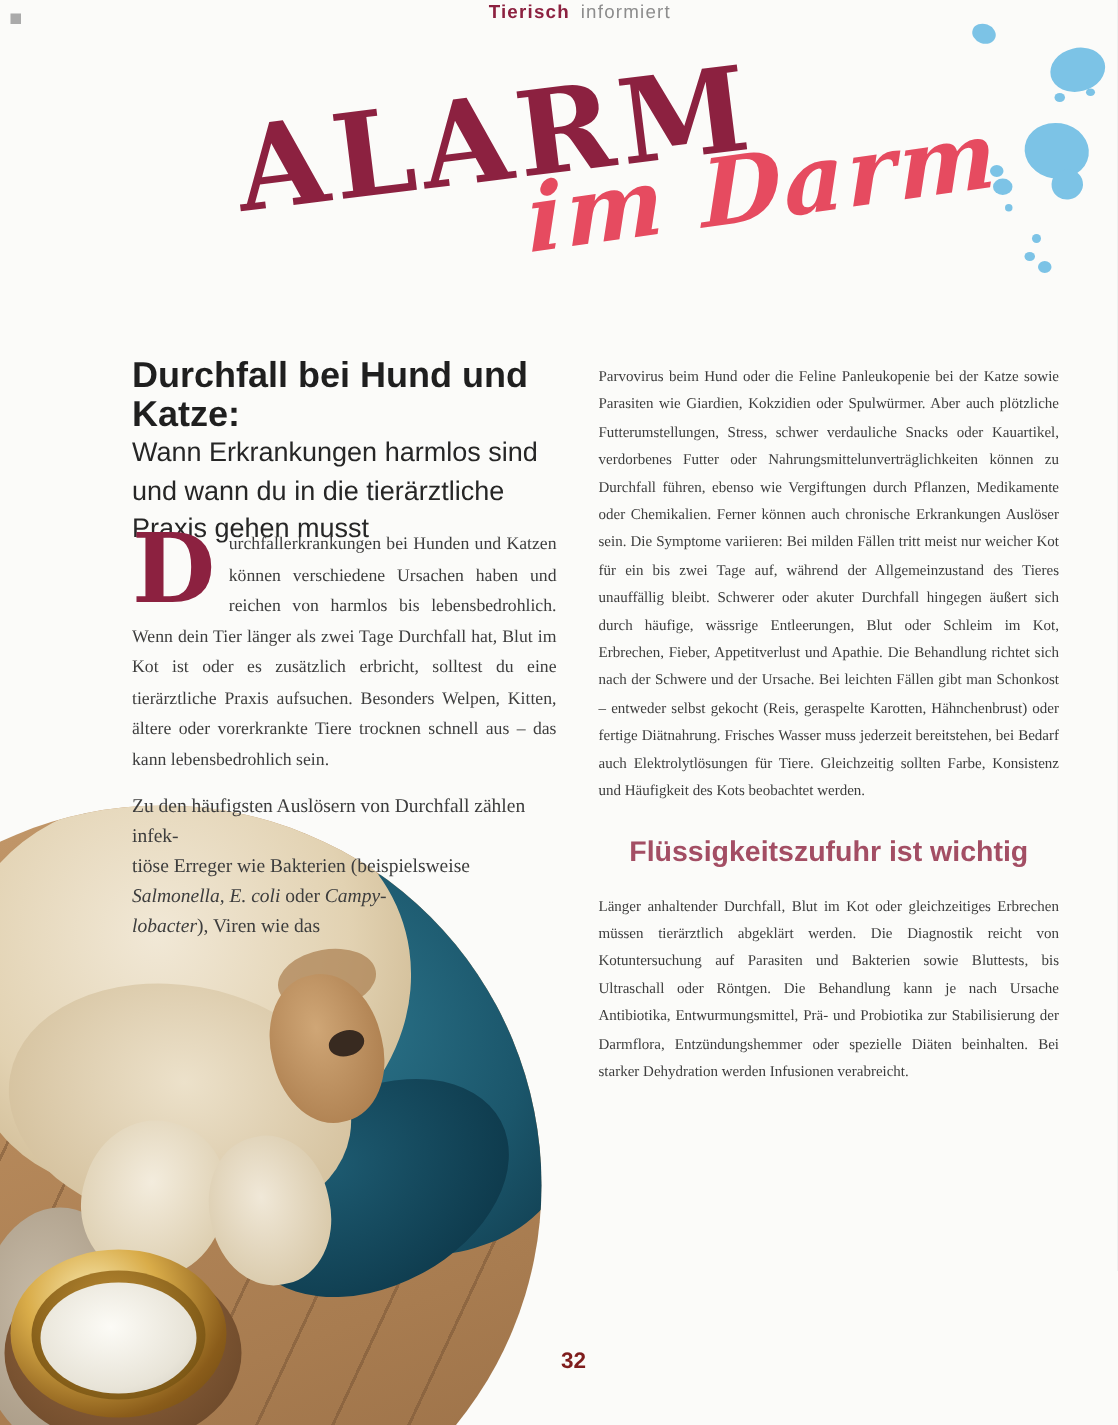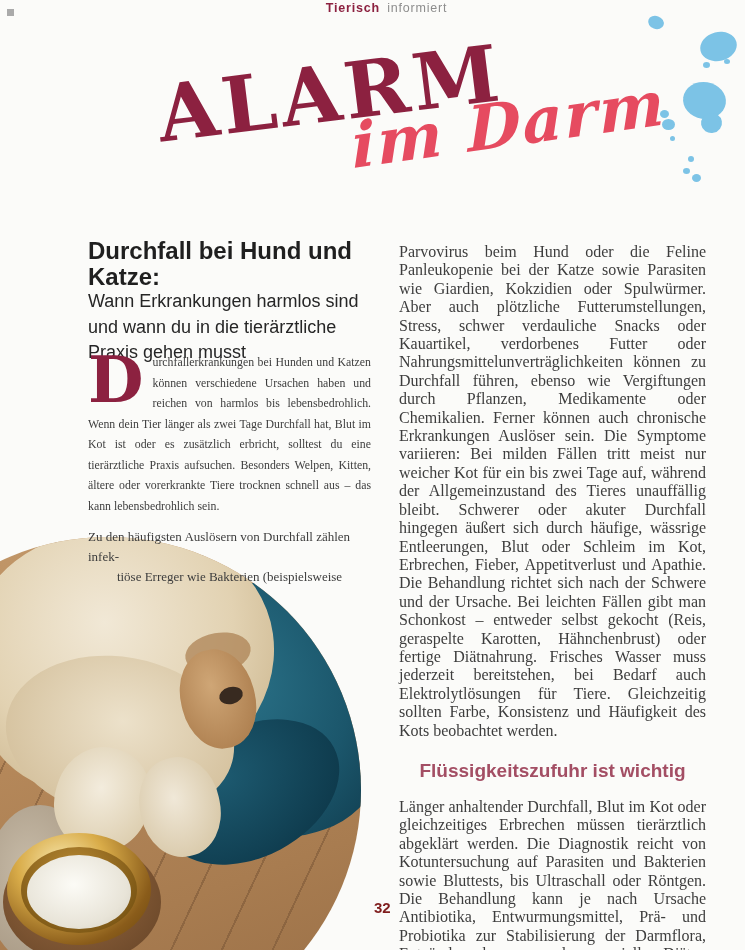--- a/index.html
+++ b/index.html
@@ -51,23 +51,23 @@
   .kicker { top:238px; font-family:"Liberation Sans", sans-serif; font-size:18px; line-height:25.5px; color:#262626; }
   .kicker strong { display:block; font-size:24px; color:var(--heading-text,#1f1f1f); }
 
   .body-left { top:352px; font-size:11.8px; line-height:20.5px; text-align:justify; }
   .dropcap {
     float:left; font-family:"DejaVu Serif", serif; font-weight:bold;
     font-size:64px; line-height:50px; color:var(--brand-maroon,#8c2140);
     margin:3px 9px 0 0;
   }
   .wrap-lines { top:527px; font-size:13px; line-height:20px; }
-  .wrap-lines .r { text-align:center; }
+  .wrap-lines .r { text-align:left; }
 
-  .body-copy { font-size:16px; line-height:18.4px; text-align:justify; }
+  .body-copy { font-size:10px; line-height:18.4px; text-align:justify; }
   .subhead {
     font-family:"Liberation Sans", sans-serif; font-weight:600;
     font-size:19px; color:var(--subhead-rose,#a34e64);
     margin:20px 0 16px 0;
     text-align:center;
   }
 
   .photo {
     position:absolute; left:-145px; top:537px; width:506px; height:506px;
     border-radius:50%; overflow:hidden;
@@ -169,20 +169,22 @@
   </section>
 
   <section class="col-left abs body-left">
     <span class="dropcap">D</span>
     <span>urchfallerkrankungen bei Hunden und Katzen können verschiedene Ursachen haben und reichen von harmlos bis lebensbedrohlich. Wenn dein Tier länger als zwei Tage Durchfall hat, Blut im Kot ist oder es zusätzlich erbricht, solltest du eine tierärztliche Praxis aufsuchen. Besonders Welpen, Kitten, ältere oder vorerkrankte Tiere trocknen schnell aus – das kann lebensbedrohlich sein.</span>
   </section>
 
   <section class="col-left abs wrap-lines">
     <div>Zu den häufigsten Auslösern von Durchfall zählen infek-</div>
     <div class="r">tiöse Erreger wie Bakterien (beispielsweise</div>
+    <div class="r"><i>Salmonella, E. coli</i><span> oder </span><i>Campy-</i></div>
+    <div class="r"><i>lobacter</i><span>), Viren wie das</span></div>
   </section>
 
   <section class="col-right">
     <p class="body-copy">Parvovirus beim Hund oder die Feline Panleukopenie bei der Katze sowie Parasiten wie Giardien, Kokzidien oder Spulwürmer. Aber auch plötzliche Futterumstellungen, Stress, schwer verdauliche Snacks oder Kauartikel, verdorbenes Futter oder Nahrungsmittelunverträglichkeiten können zu Durchfall führen, ebenso wie Vergiftungen durch Pflanzen, Medikamente oder Chemikalien. Ferner können auch chronische Erkrankungen Auslöser sein. Die Symptome variieren: Bei milden Fällen tritt meist nur weicher Kot für ein bis zwei Tage auf, während der Allgemeinzustand des Tieres unauffällig bleibt. Schwerer oder akuter Durchfall hingegen äußert sich durch häufige, wässrige Entleerungen, Blut oder Schleim im Kot, Erbrechen, Fieber, Appetitverlust und Apathie. Die Behandlung richtet sich nach der Schwere und der Ursache. Bei leichten Fällen gibt man Schonkost – entweder selbst gekocht (Reis, geraspelte Karotten, Hähnchenbrust) oder fertige Diätnahrung. Frisches Wasser muss jederzeit bereitstehen, bei Bedarf auch Elektrolytlösungen für Tiere. Gleichzeitig sollten Farbe, Konsistenz und Häufigkeit des Kots beobachtet werden.</p>
     <h3 class="subhead">Flüssigkeitszufuhr ist wichtig</h3>
     <p class="body-copy">Länger anhaltender Durchfall, Blut im Kot oder gleichzeitiges Erbrechen müssen tierärztlich abgeklärt werden. Die Diagnostik reicht von Kotuntersuchung auf Parasiten und Bakterien sowie Bluttests, bis Ultraschall oder Röntgen. Die Behandlung kann je nach Ursache Antibiotika, Entwurmungsmittel, Prä- und Probiotika zur Stabilisierung der Darmflora, Entzündungshemmer oder spezielle Diäten beinhalten. Bei starker Dehydration werden Infusionen verabreicht.</p>
   </section>
 
   <div class="pageno">32</div>
 

